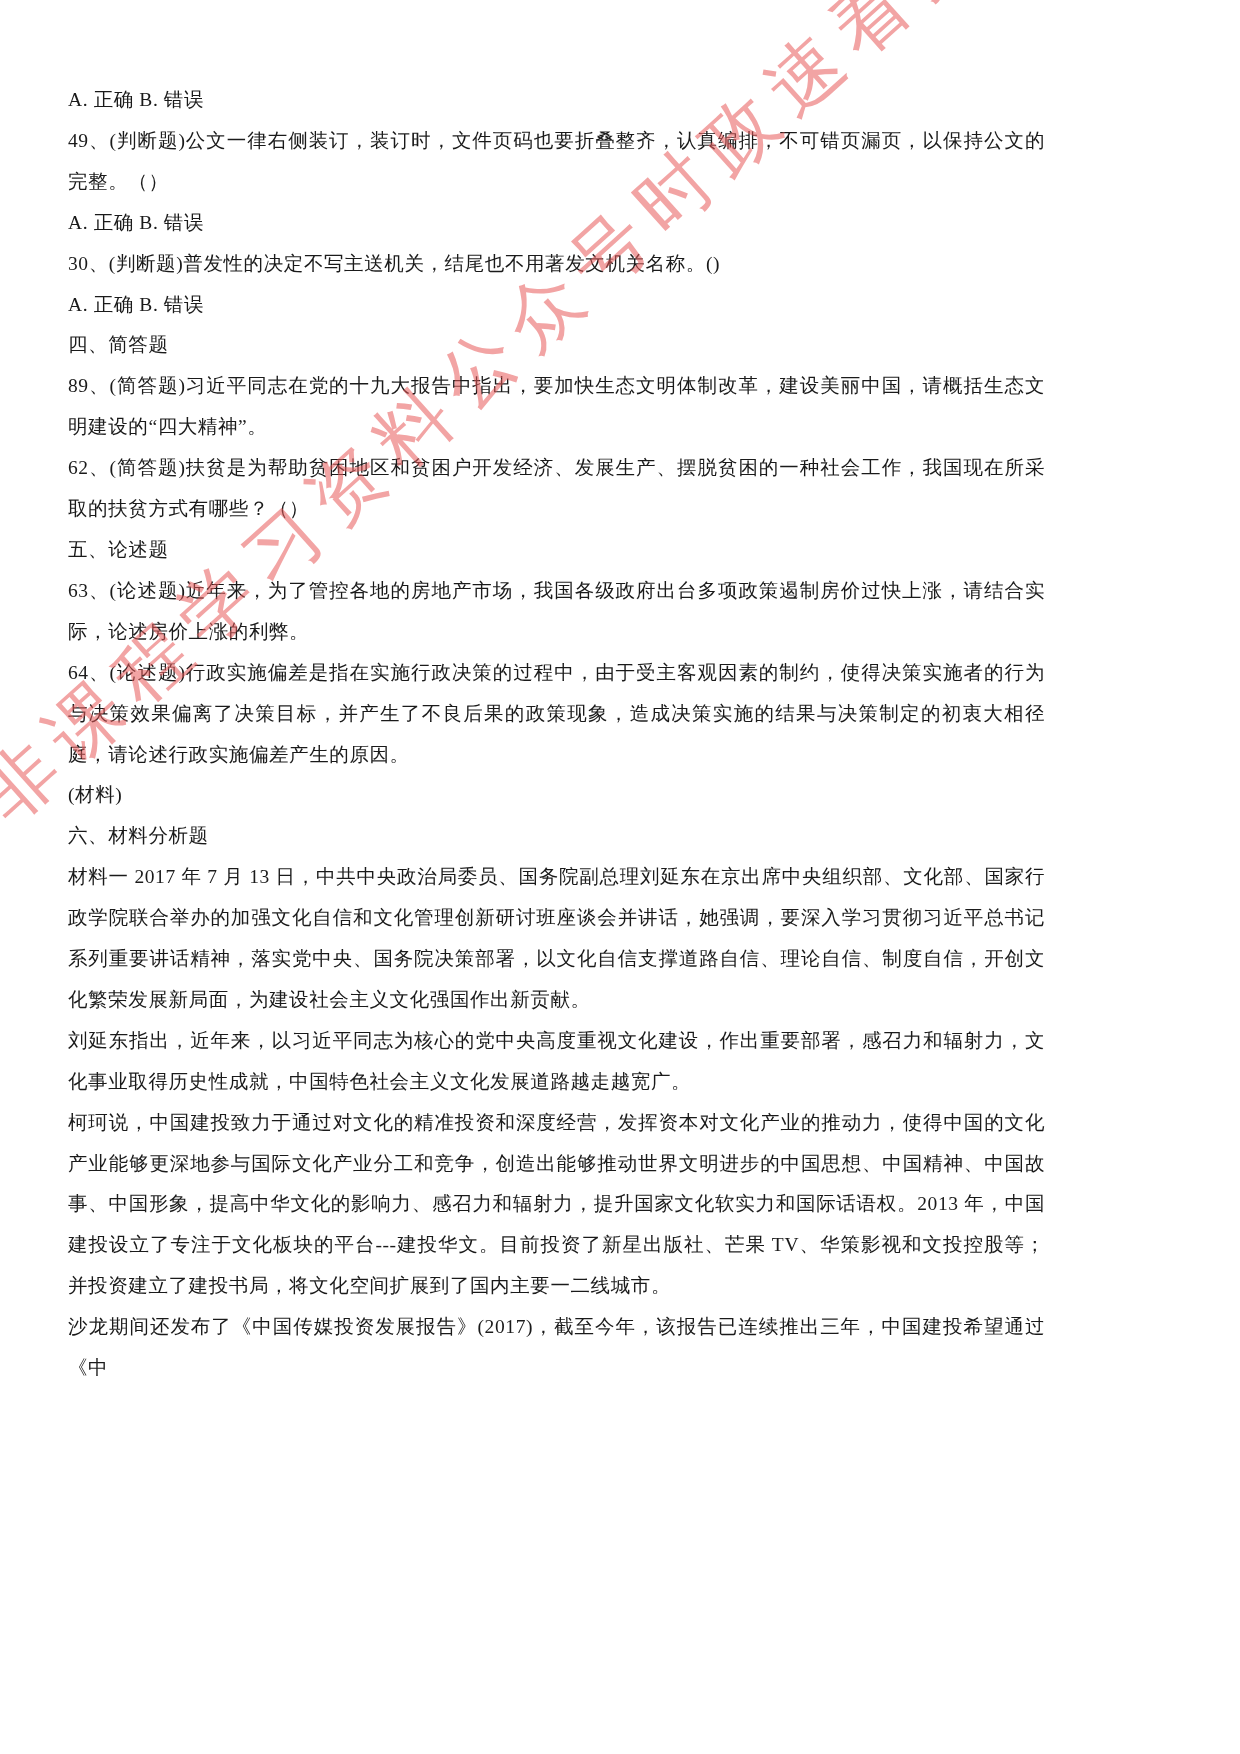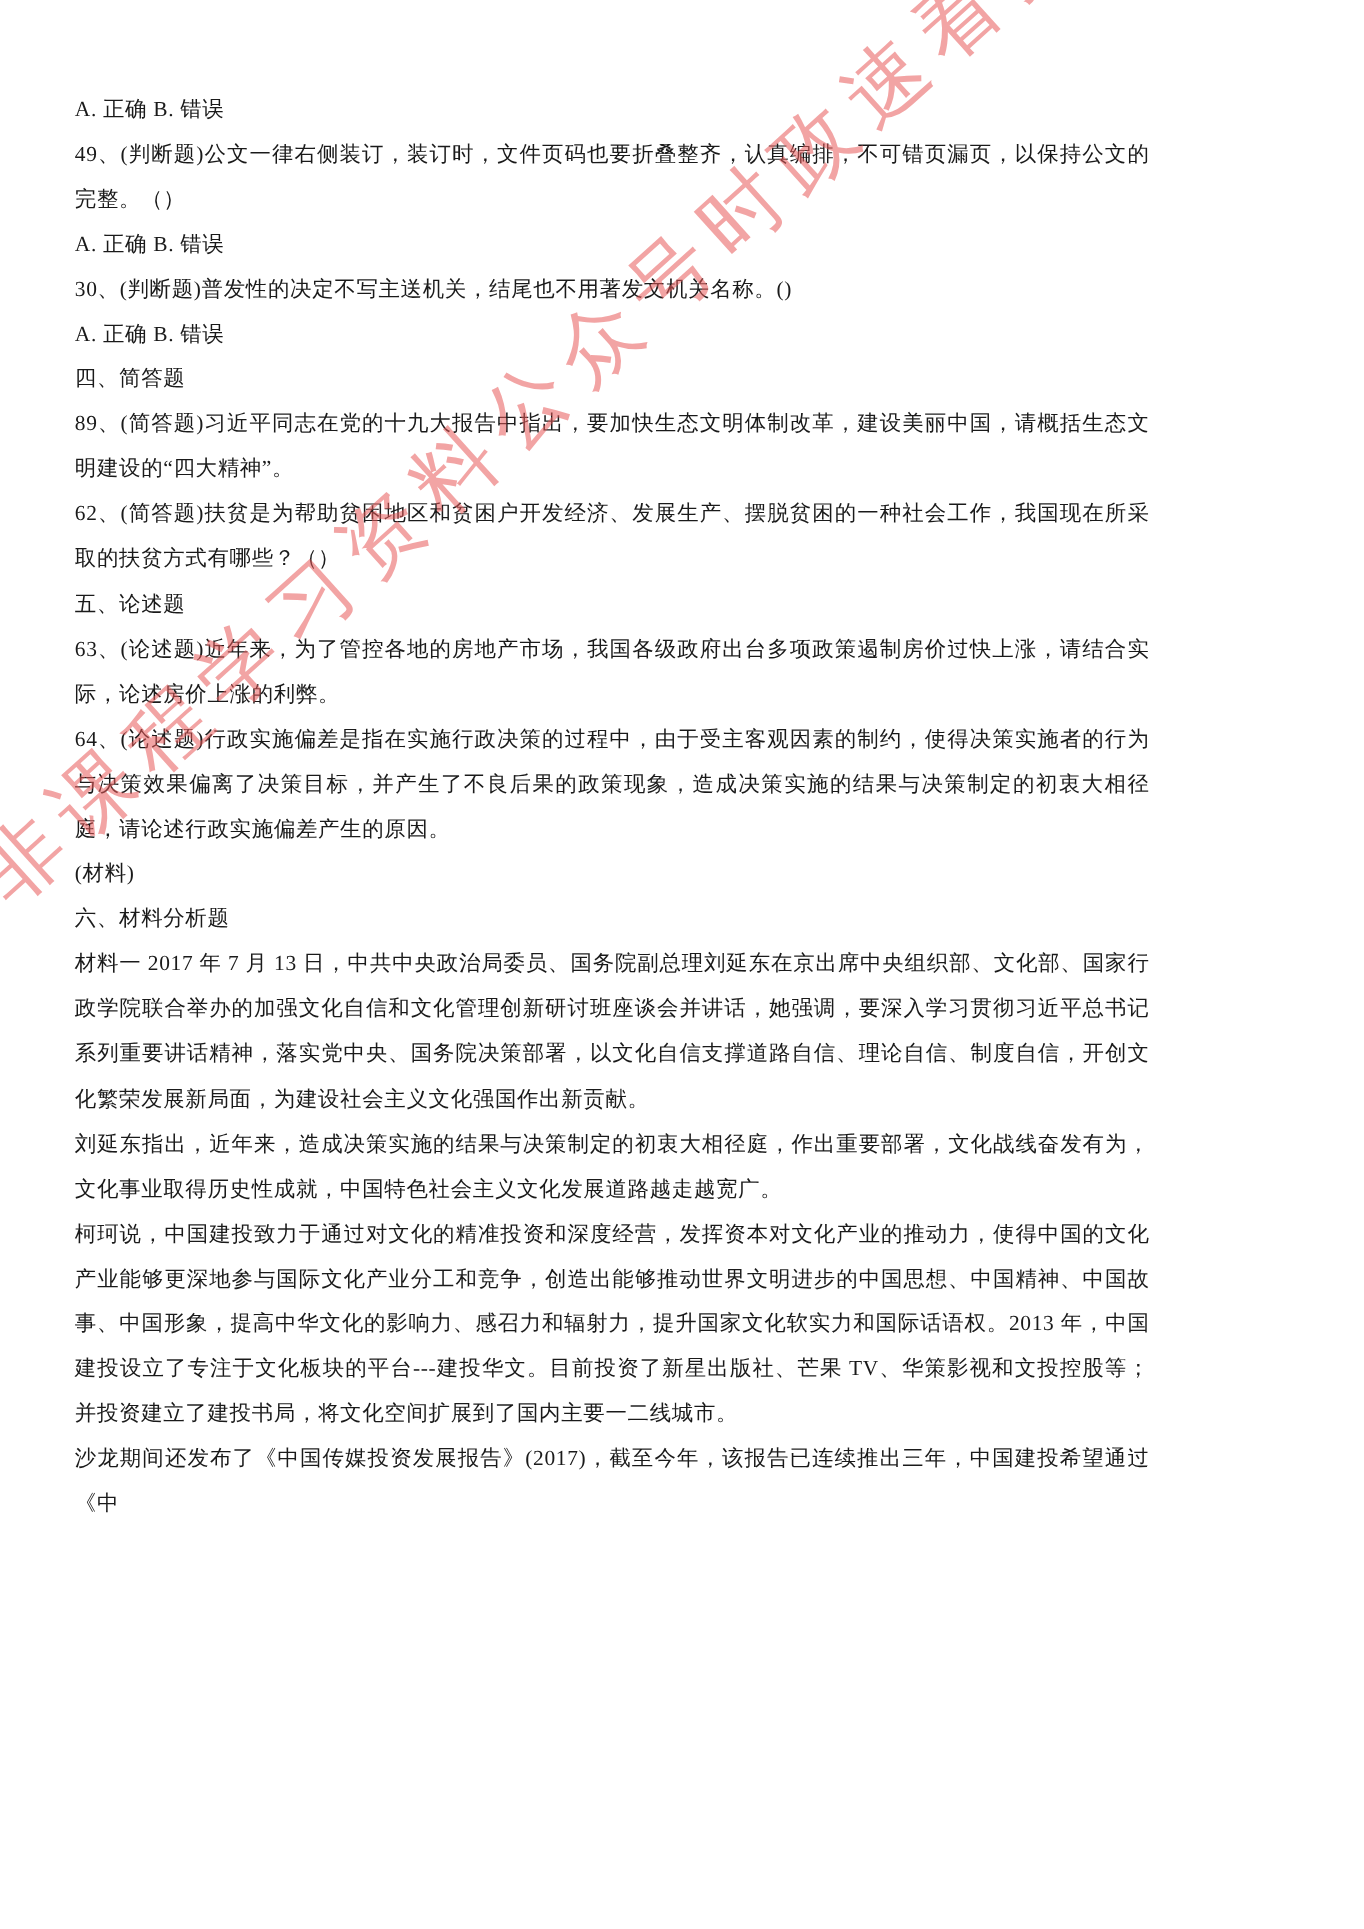--- a/index.html
+++ b/index.html
@@ -31,18 +31,18 @@
   <p class="para">A. 正确 B. 错误</p>
   <p class="para">四、简答题</p>
   <p class="para">89、(简答题)习近平同志在党的十九大报告中指出，要加快生态文明体制改革，建设美丽中国，请概括生态文明建设的“四大精神”。</p>
   <p class="para">62、(简答题)扶贫是为帮助贫困地区和贫困户开发经济、发展生产、摆脱贫困的一种社会工作，我国现在所采取的扶贫方式有哪些？（）</p>
   <p class="para">五、论述题</p>
   <p class="para">63、(论述题)近年来，为了管控各地的房地产市场，我国各级政府出台多项政策遏制房价过快上涨，请结合实际，论述房价上涨的利弊。</p>
   <p class="para">64、(论述题)行政实施偏差是指在实施行政决策的过程中，由于受主客观因素的制约，使得决策实施者的行为与决策效果偏离了决策目标，并产生了不良后果的政策现象，造成决策实施的结果与决策制定的初衷大相径庭，请论述行政实施偏差产生的原因。</p>
   <p class="para">(材料)</p>
   <p class="para">六、材料分析题</p>
   <p class="para">材料一 2017 年 7 月 13 日，中共中央政治局委员、国务院副总理刘延东在京出席中央组织部、文化部、国家行政学院联合举办的加强文化自信和文化管理创新研讨班座谈会并讲话，她强调，要深入学习贯彻习近平总书记系列重要讲话精神，落实党中央、国务院决策部署，以文化自信支撑道路自信、理论自信、制度自信，开创文化繁荣发展新局面，为建设社会主义文化强国作出新贡献。</p>
-  <p class="para">刘延东指出，近年来，造成决策实施的结果与决策制定的初衷大相径庭，作出重要部署，文化战线奋发有为，文化事业取得历史性成就，中国特色社会主义文化发展道路越走越宽广。</p>
+  <p class="para">刘延东指出，近年来，以习近平同志为核心的党中央高度重视文化建设，作出重要部署，感召力和辐射力，文化事业取得历史性成就，中国特色社会主义文化发展道路越走越宽广。</p>
   <p class="para">柯珂说，中国建投致力于通过对文化的精准投资和深度经营，发挥资本对文化产业的推动力，使得中国的文化产业能够更深地参与国际文化产业分工和竞争，创造出能够推动世界文明进步的中国思想、中国精神、中国故事、中国形象，提高中华文化的影响力、感召力和辐射力，提升国家文化软实力和国际话语权。2013 年，中国建投设立了专注于文化板块的平台---建投华文。目前投资了新星出版社、芒果 TV、华策影视和文投控股等；并投资建立了建投书局，将文化空间扩展到了国内主要一二线城市。</p>
   <p class="para">沙龙期间还发布了《中国传媒投资发展报告》(2017)，截至今年，该报告已连续推出三年，中国建投希望通过《中</p>
 </div>
 
 <div class="watermark">非课程学习资料公众号时政速看搜集于网络</div>
 
 </body></html>

